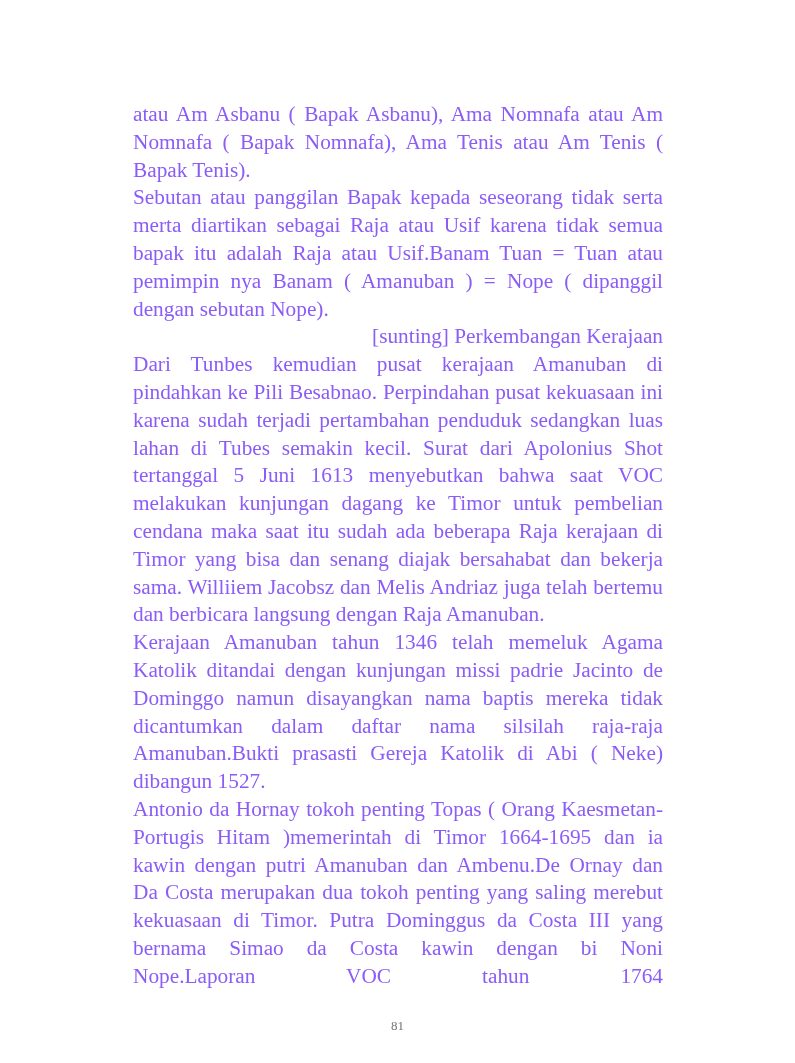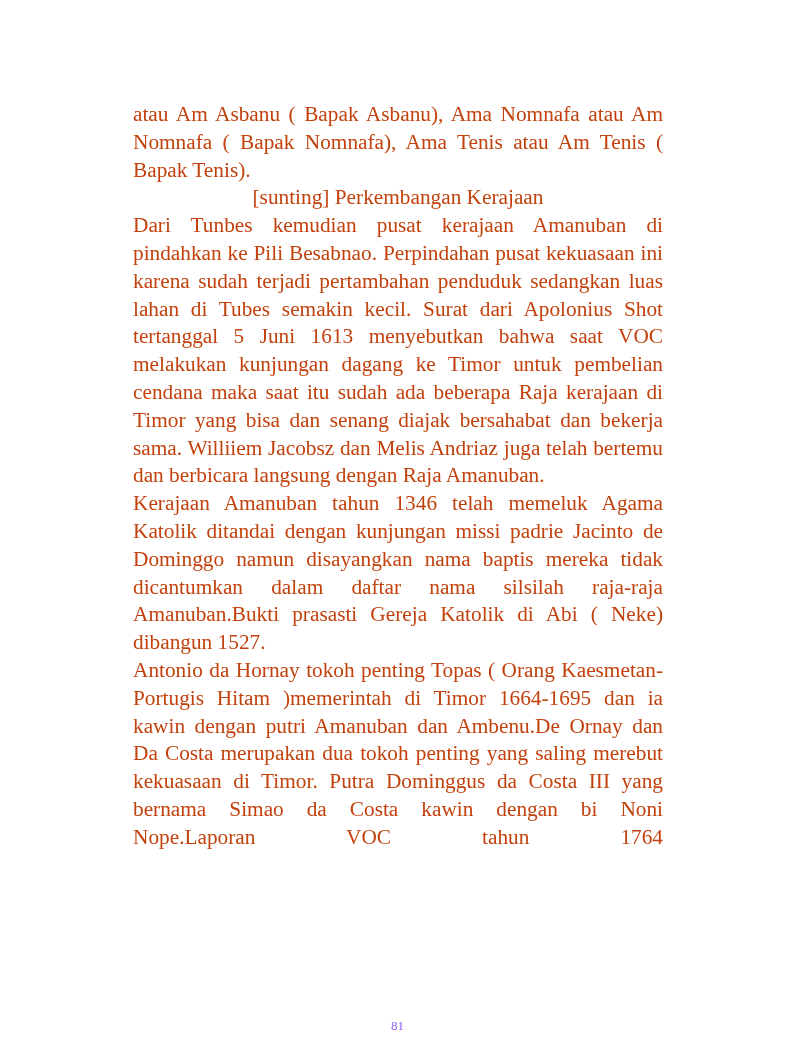--- a/index.html
+++ b/index.html
@@ -9,45 +9,46 @@
     background: #ffffff;
   }
   .text-block {
     position: absolute;
     left: 133px;
     top: 101px;
     width: 530px;
     font-family: "Liberation Serif", serif;
     font-size: 21.3px;
     line-height: 27.8px;
-    color: #c2410c;
+    color: #8b5cf6;
   }
   .para {
     margin: 0;
     text-align: justify;
   }
   .heading {
     margin: 0;
-    text-align: center;
+    text-align: right;
   }
   .page-number {
     position: absolute;
     left: 0; width: 795px;
     top: 1018px;
     text-align: center;
     font-family: "Liberation Serif", serif;
     font-size: 13px;
-    color: #8b5cf6;
+    color: #737373;
   }
 </style>
 </head>
 <body>
 
 <div class="page">
   <div class="text-block">
     <p class="para">atau Am Asbanu ( Bapak Asbanu), Ama Nomnafa atau Am Nomnafa ( Bapak Nomnafa), Ama Tenis atau Am Tenis ( Bapak Tenis).</p>
+    <p class="para">Sebutan atau panggilan Bapak kepada seseorang tidak serta merta diartikan sebagai Raja atau Usif karena tidak semua bapak itu adalah Raja atau Usif.Banam Tuan = Tuan atau pemimpin nya Banam ( Amanuban ) = Nope ( dipanggil dengan sebutan Nope).</p>
     <p class="heading">[sunting] Perkembangan Kerajaan</p>
     <p class="para">Dari Tunbes kemudian pusat kerajaan Amanuban di pindahkan ke Pili Besabnao. Perpindahan pusat kekuasaan ini karena sudah terjadi pertambahan penduduk sedangkan luas lahan di Tubes semakin kecil. Surat dari Apolonius Shot tertanggal 5 Juni 1613 menyebutkan bahwa saat VOC melakukan kunjungan dagang ke Timor untuk pembelian cendana maka saat itu sudah ada beberapa Raja kerajaan di Timor yang bisa dan senang diajak bersahabat dan bekerja sama. Williiem Jacobsz dan Melis Andriaz juga telah bertemu dan berbicara langsung dengan Raja Amanuban.</p>
     <p class="para">Kerajaan Amanuban tahun 1346 telah memeluk Agama Katolik ditandai dengan kunjungan missi padrie Jacinto de Dominggo namun disayangkan nama baptis mereka tidak dicantumkan dalam daftar nama silsilah raja-raja Amanuban.Bukti prasasti Gereja Katolik di Abi ( Neke) dibangun 1527.</p>
     <p class="para" style="text-align-last: justify;">Antonio da Hornay tokoh penting Topas ( Orang Kaesmetan-Portugis Hitam )memerintah di Timor 1664-1695 dan ia kawin dengan putri Amanuban dan Ambenu.De Ornay dan Da Costa merupakan dua tokoh penting yang saling merebut kekuasaan di Timor. Putra Dominggus da Costa III yang bernama Simao da Costa kawin dengan bi Noni Nope.Laporan VOC tahun 1764</p>
   </div>
   <div class="page-number">81</div>
 </div>
 
 </body></html>

